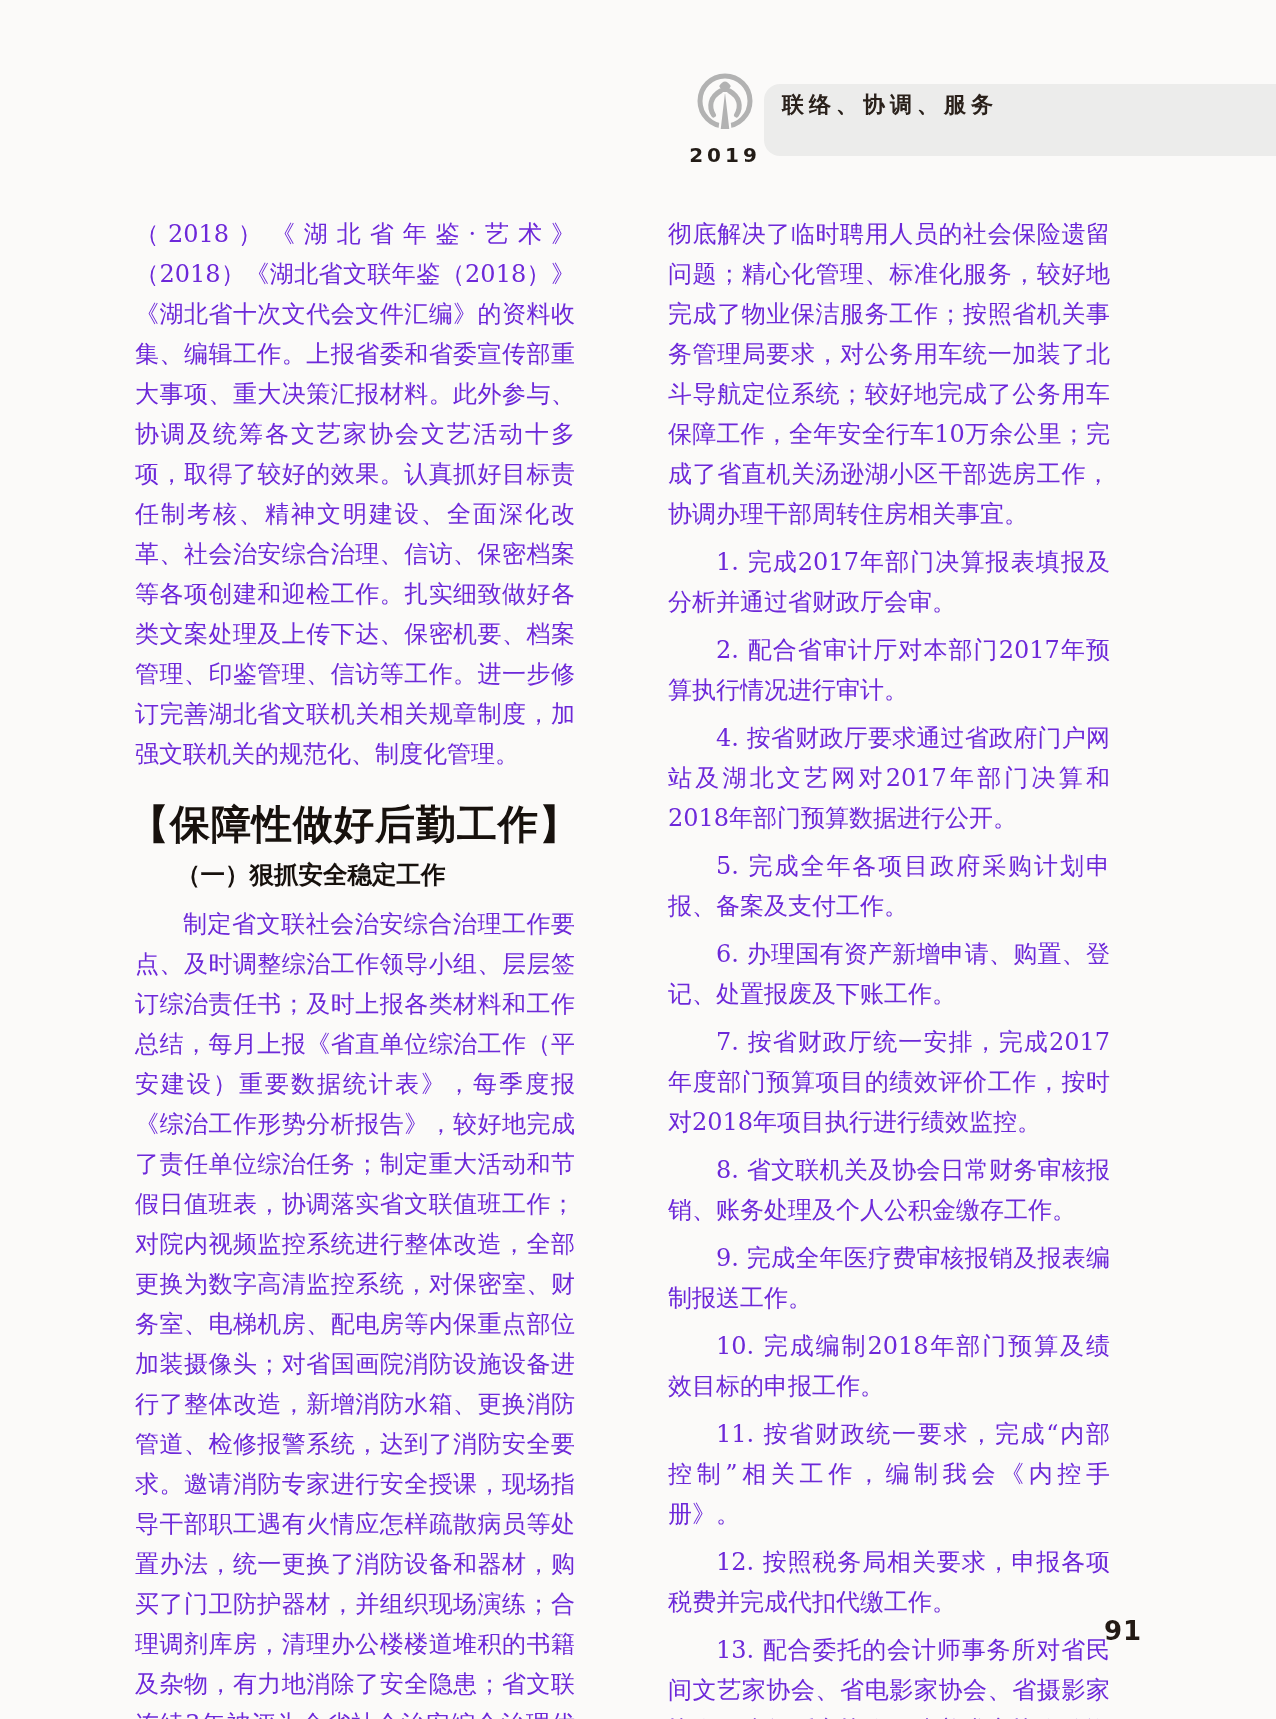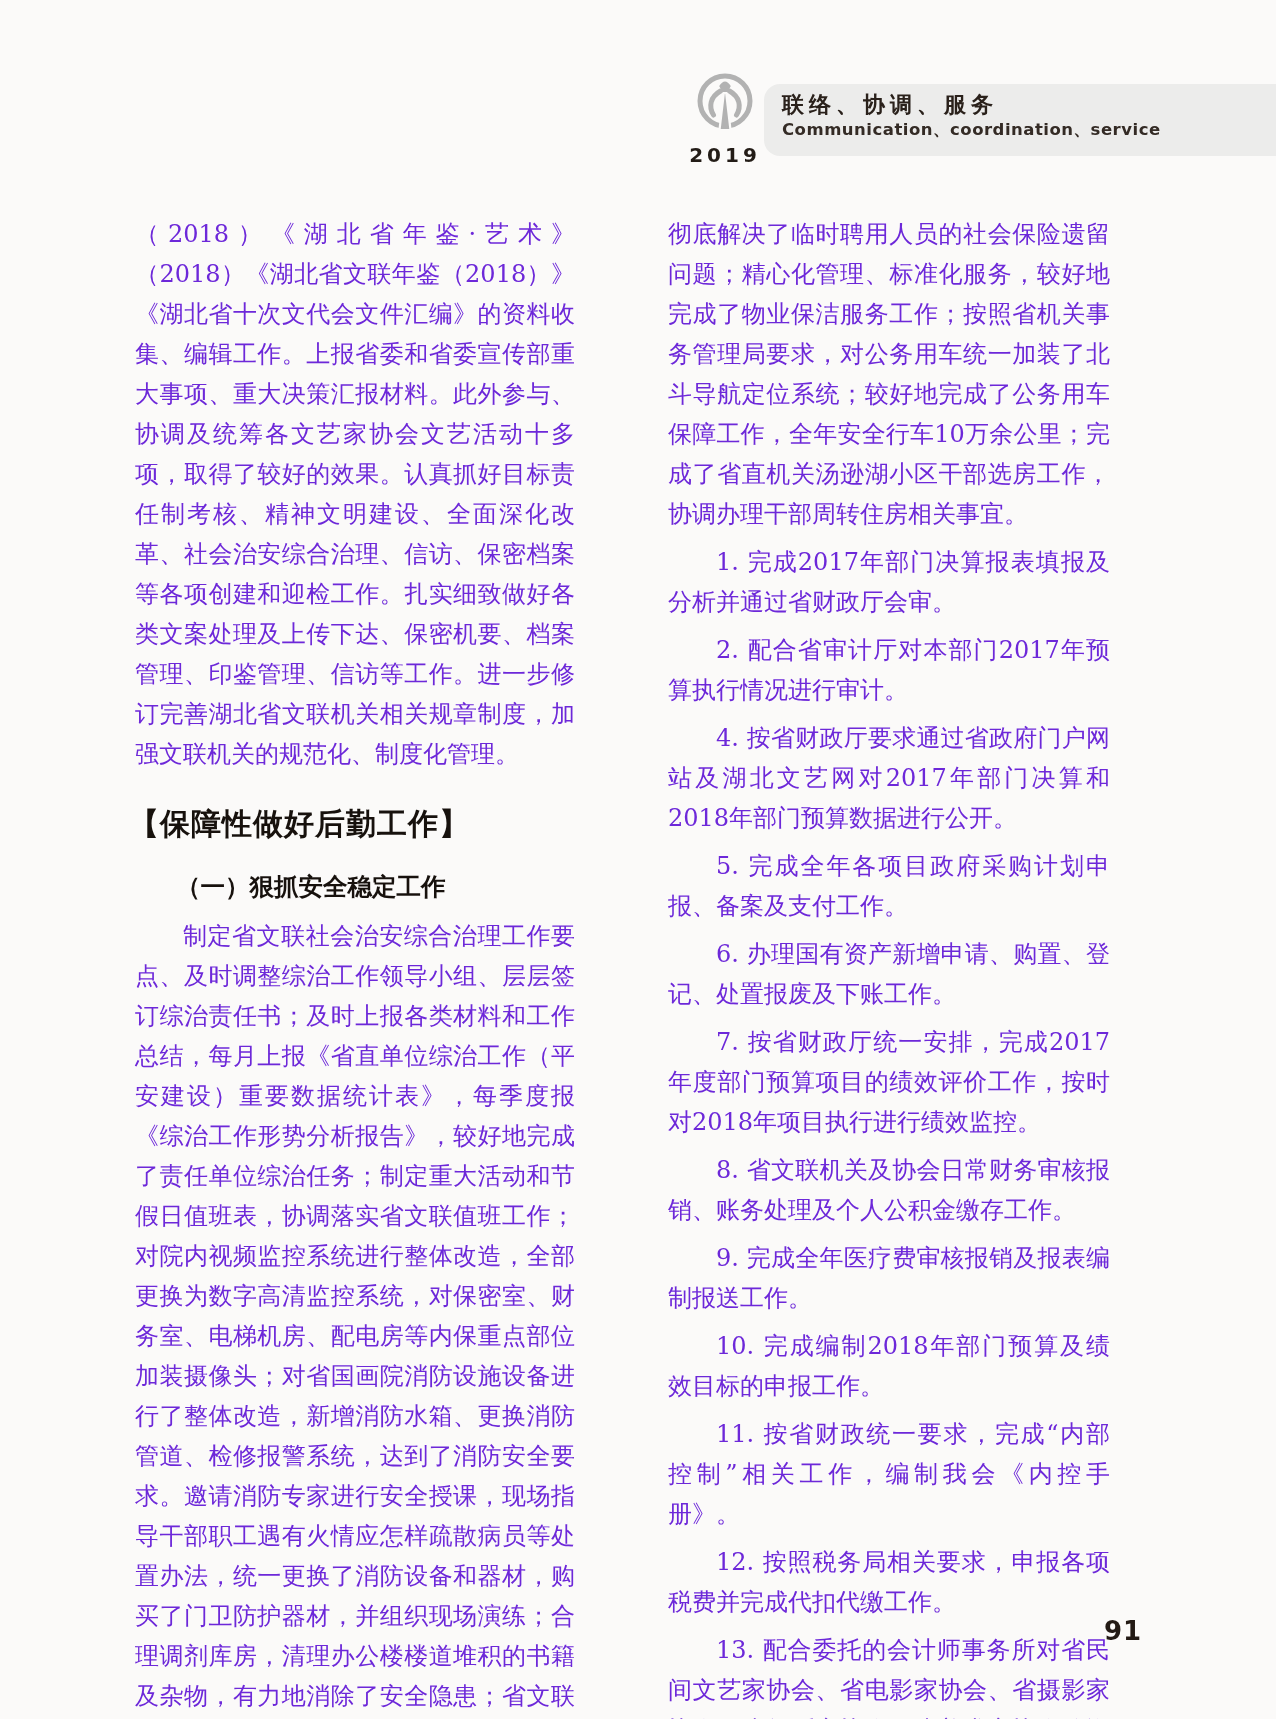--- a/index.html
+++ b/index.html
@@ -44,23 +44,23 @@
   
   .col{position:absolute;top:206px;text-align:justify;}
   .col-left{left:127px;width:456px;}
   .col-right{left:660px;width:458px;}
   p.body{
     margin:8px;font-size:24px;line-height:40px;color:#6d28d9;
     text-align:justify;
   }
   p.indent{text-indent:2em;}
   h2.section{
-    margin:30px 0 22px 2px;
+    margin:30px 0 10px 2px;
     font-family:"DejaVu Sans","Liberation Sans",sans-serif;
-    font-weight:bold;font-size:30px;line-height:40px;
+    font-weight:bold;font-size:40px;line-height:40px;
     letter-spacing:1px;color:#17110d;
   }
   h3.sub{
     margin:0;text-indent:2em;
     font-family:"DejaVu Sans","Liberation Sans",sans-serif;
     font-weight:bold;font-size:24.5px;line-height:42px;
     color:#17110d;text-align:left;
   }
   
   .page-num{
@@ -82,21 +82,20 @@
         <path d="M26 14 Q33 3 40 14 L36.5 21 L29.5 21 Z" fill="#b2b2b2" stroke="#fbfaf9" stroke-width="2.2"></path>
         <path d="M28.5 19 C18 25 16.5 35 21.5 43" fill="none" stroke="#b2b2b2" stroke-width="5" stroke-linecap="round"></path>
         <path d="M37.5 19 C48 25 49.5 35 44.5 43" fill="none" stroke="#b2b2b2" stroke-width="5" stroke-linecap="round"></path>
       </svg>
     </span>
     <div class="logo-year">2019</div>
   </div>
 
   <div class="banner">
     <div class="banner-title">联络、协调、服务</div>
-    <div class="banner-sub">Communication、coordination、service</div>
   </div>
 
   <div class="col col-left">
     <p class="body">（2018）《湖北省年鉴·艺术》（2018）《湖北省文联年鉴（2018）》《湖北省十次文代会文件汇编》的资料收集、编辑工作。上报省委和省委宣传部重大事项、重大决策汇报材料。此外参与、协调及统筹各文艺家协会文艺活动十多项，取得了较好的效果。认真抓好目标责任制考核、精神文明建设、全面深化改革、社会治安综合治理、信访、保密档案等各项创建和迎检工作。扎实细致做好各类文案处理及上传下达、保密机要、档案管理、印鉴管理、信访等工作。进一步修订完善湖北省文联机关相关规章制度，加强文联机关的规范化、制度化管理。</p>
     <h2 class="section">【保障性做好后勤工作】</h2>
     <h3 class="sub">（一）狠抓安全稳定工作</h3>
     <p class="body indent">制定省文联社会治安综合治理工作要点、及时调整综治工作领导小组、层层签订综治责任书；及时上报各类材料和工作总结，每月上报《省直单位综治工作（平安建设）重要数据统计表》，每季度报《综治工作形势分析报告》，较好地完成了责任单位综治任务；制定重大活动和节假日值班表，协调落实省文联值班工作；对院内视频监控系统进行整体改造，全部更换为数字高清监控系统，对保密室、财务室、电梯机房、配电房等内保重点部位加装摄像头；对省国画院消防设施设备进行了整体改造，新增消防水箱、更换消防管道、检修报警系统，达到了消防安全要求。邀请消防专家进行安全授课，现场指导干部职工遇有火情应怎样疏散病员等处置办法，统一更换了消防设备和器材，购买了门卫防护器材，并组织现场演练；合理调剂库房，清理办公楼楼道堆积的书籍及杂物，有力地消除了安全隐患；省文联连续3年被评为全省社会治安综合治理优胜单位。</p>
     <h3 class="sub">（二）提升后勤综合保障水平</h3>
 
   </div>

